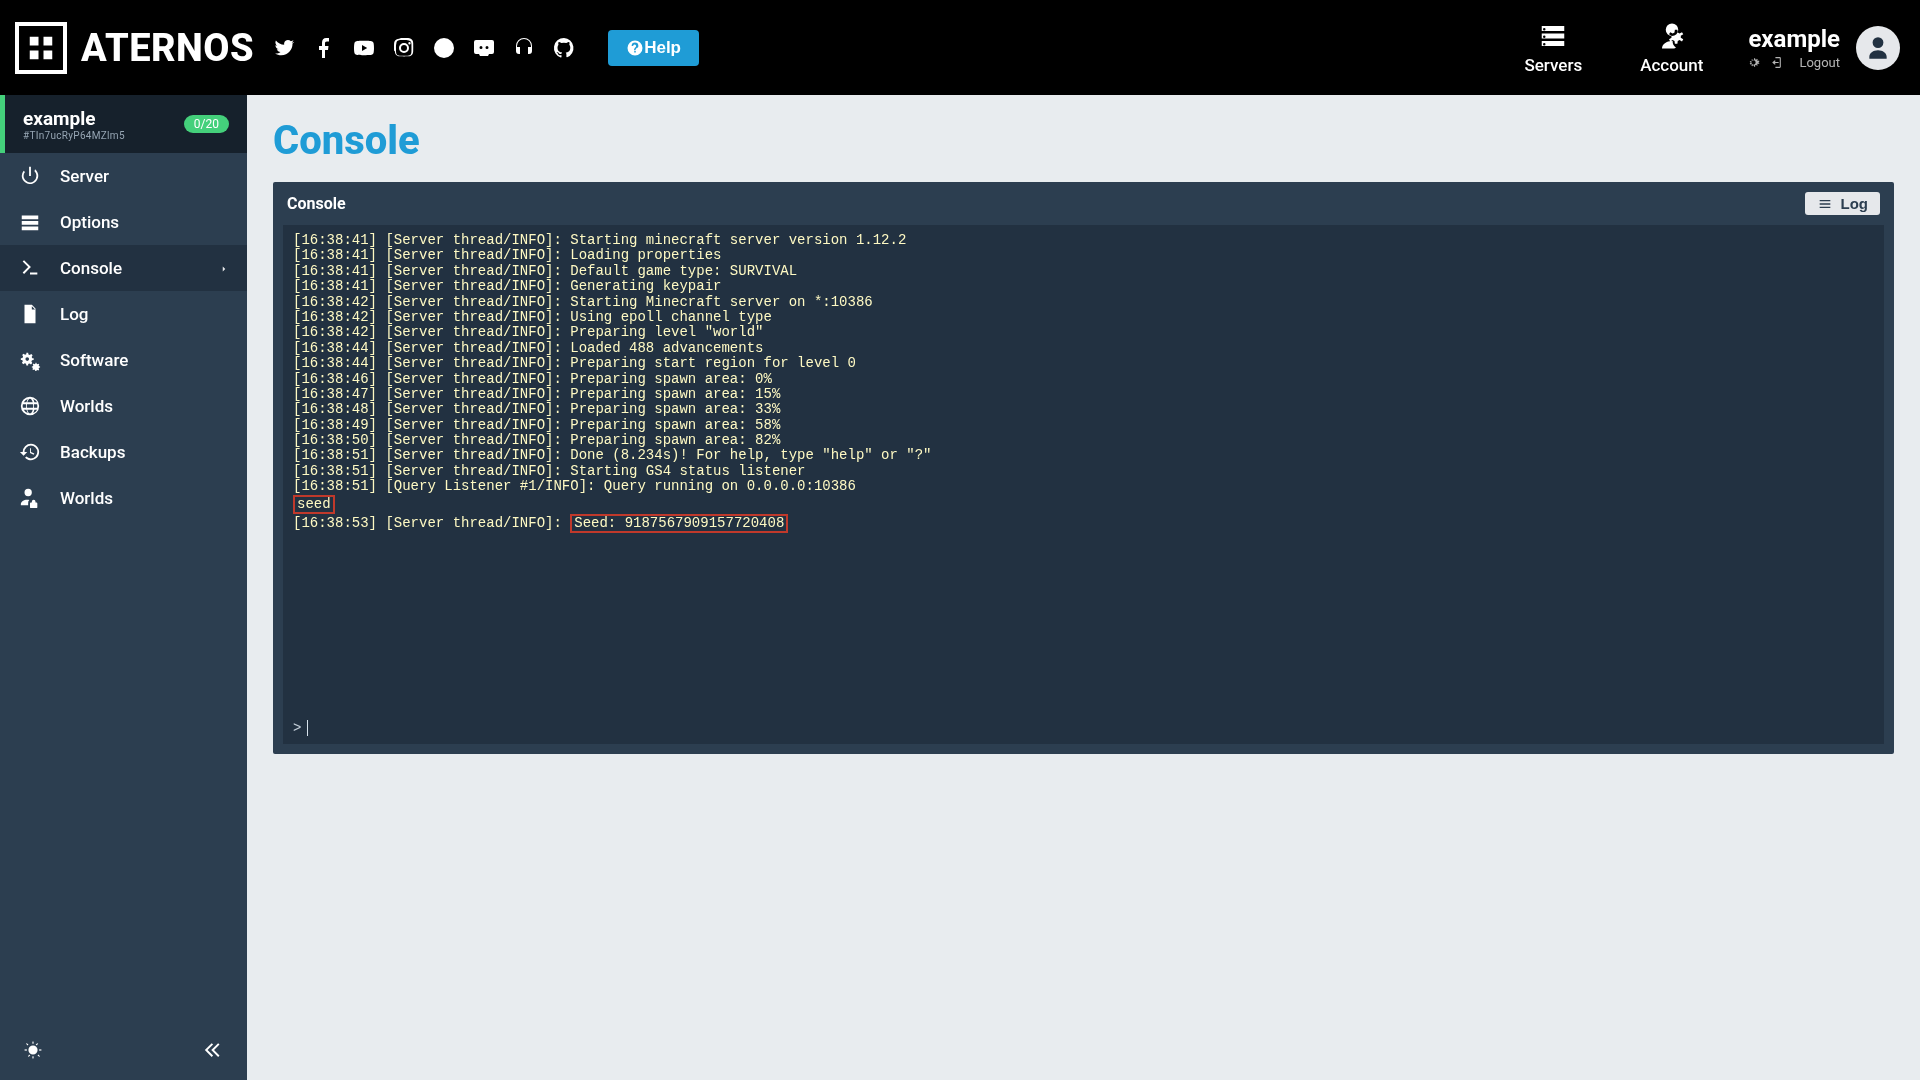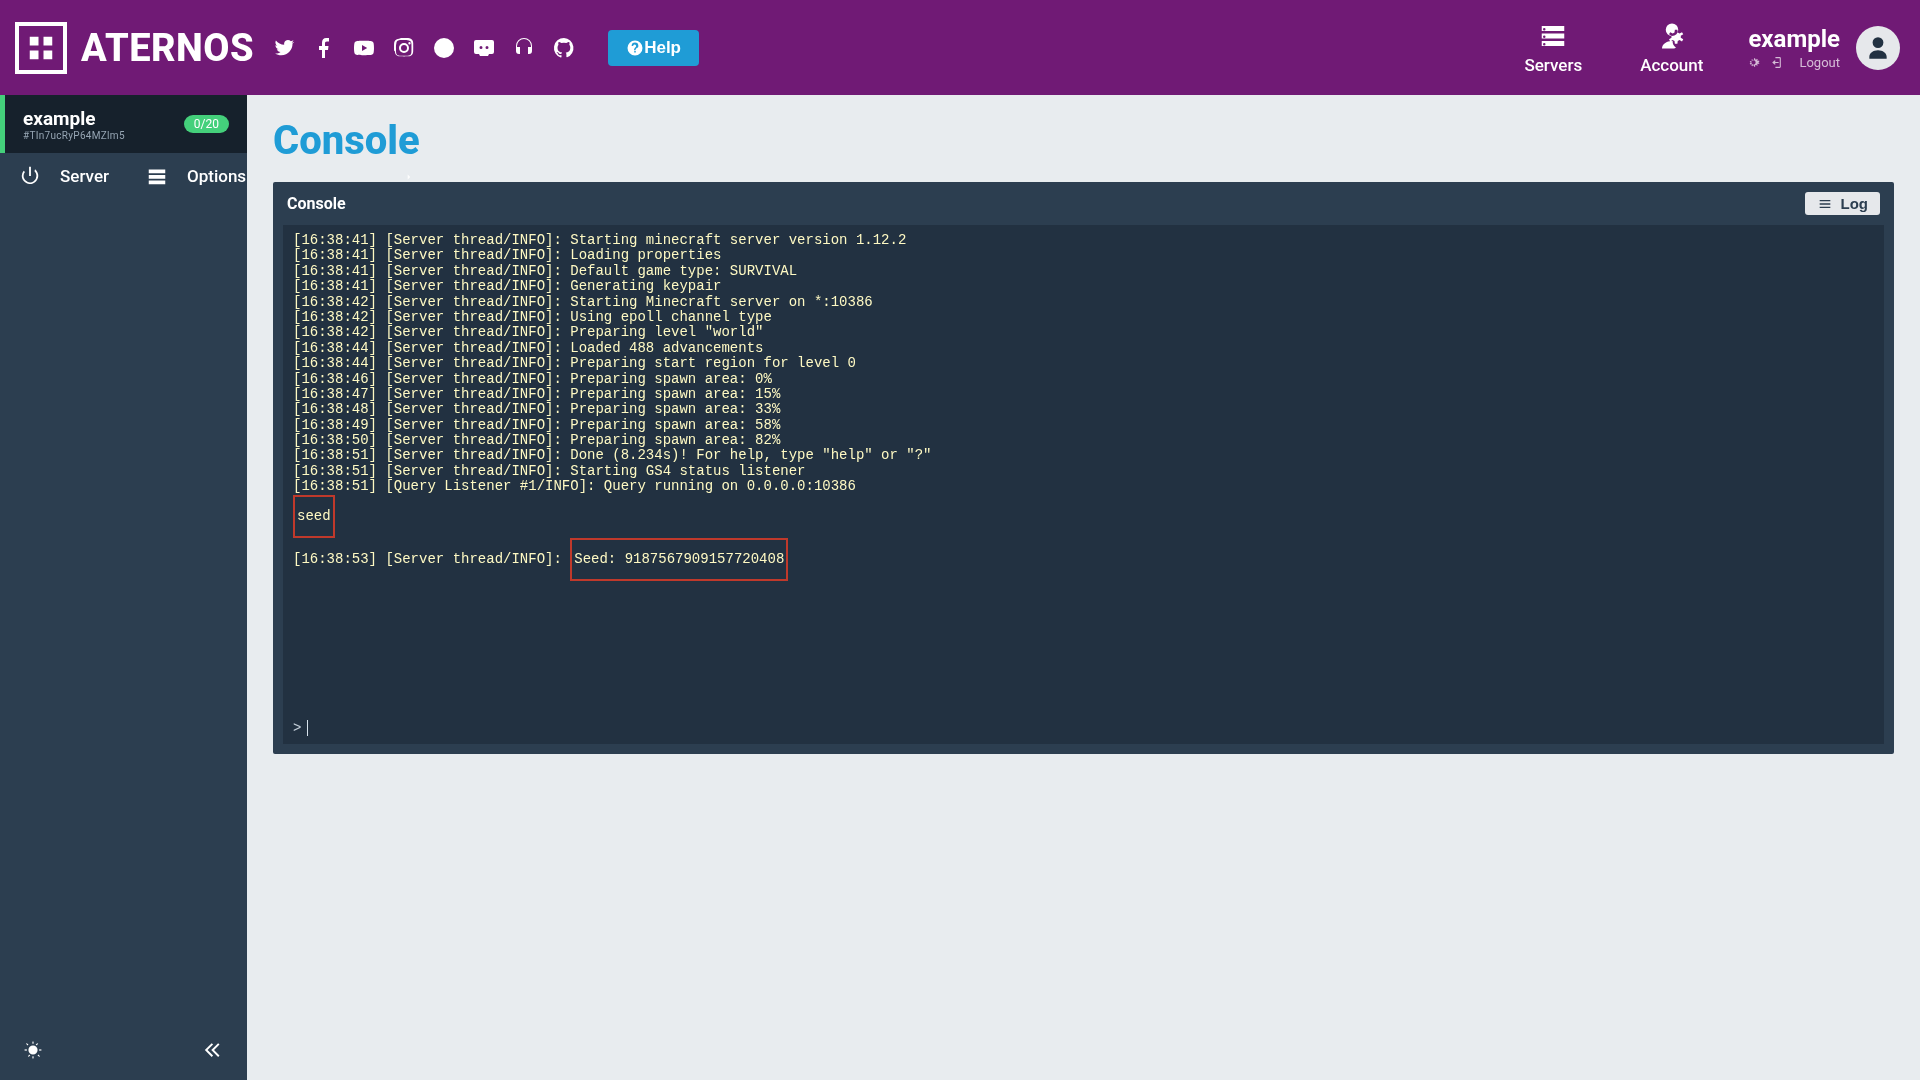--- a/index.html
+++ b/index.html
@@ -8,21 +8,21 @@
   background: #e8ecef;
   width: 1920px;
   height: 1080px;
   overflow: hidden;
   display: flex;
   flex-direction: column;
 }
 
 
 .header {
-  background: #701a75;
+  background: #000000;
   height: 95px;
   display: flex;
   align-items: center;
   padding: 0 20px 0 15px;
   color: #fff;
 }
 .brand {
   display: flex;
   align-items: center;
   gap: 14px;
@@ -113,21 +113,21 @@
   justify-content: space-between;
 }
 .server-card .sc-left { display: flex; flex-direction: column; }
 .server-card .sc-name { color: #fff; font-size: 19px; font-weight: 700; }
 .server-card .sc-id   { color: #96a5b3; font-size: 10px; letter-spacing: 0.3px; }
 .server-card .sc-badge {
   background: #44d07b; color: #fff; font-size: 12px; font-weight: 400;
   padding: 2px 10px; border-radius: 999px;
 }
 
-.side-items { display: flex; }
+.side-items { display: flex; flex-direction: column; }
 .side-item {
   height: 46px;
   display: flex; align-items: center;
   padding: 0 18px;
   gap: 18px;
   color: #fff;
   font-size: 17px;
   font-weight: 500;
   cursor: pointer;
 }
@@ -197,21 +197,21 @@
   font-family: "Menlo","Consolas","Courier New",monospace;
   font-size: 14px;
   color: #fef9c3;
   white-space: pre;
   overflow: auto;
   position: relative;
 }
 .console-line { line-height: 1.1; }
 .hl-red {
   border: 2px solid #c0392b;
-  padding: 12px 2px;
+  padding: 0 2px;
   display: inline-block;
 }
 .console-input-row {
   background: #223141;
   margin: 0 10px 10px 10px;
   padding: 4px 10px 8px 10px;
   font-family: "Menlo","Consolas","Courier New",monospace;
   font-size: 14px;
   color: #d7e2eb;
   display: flex;

